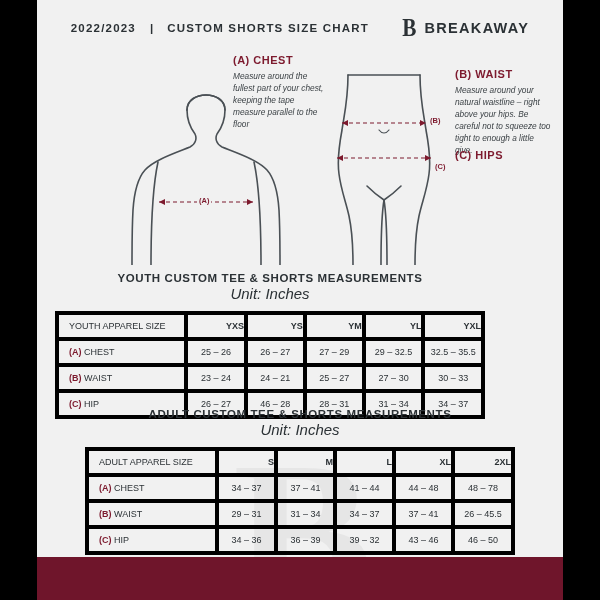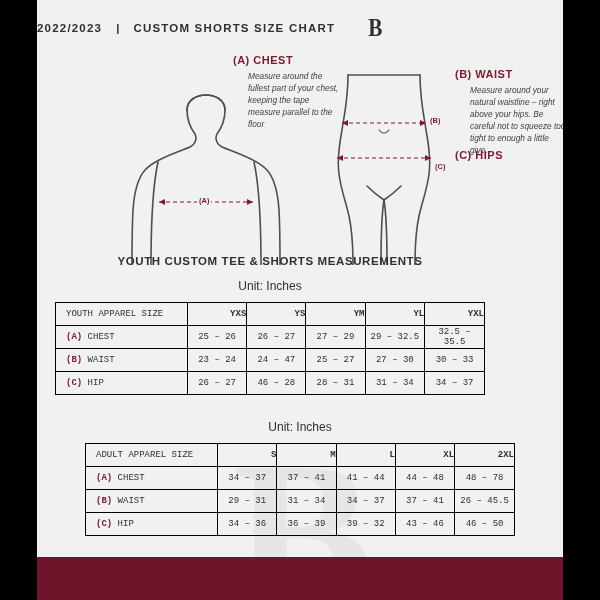--- a/index.html
+++ b/index.html
@@ -36,21 +36,21 @@
     line-height: 1;
     user-select: none;
   }
   .header {
     position: absolute;
     left: 0; top: 0;
     width: 100%;
     height: 55px;
     display: flex;
     align-items: center;
-    justify-content: flex-start;
+    justify-content: center;
     gap: 10px;
   }
   .header .title {
     font-size: 11.5px;
     font-weight: bold;
     letter-spacing: 1.2px;
     color: #2b3135;
   }
   .header .sep {
     font-size: 11.5px;
@@ -93,76 +93,75 @@
     letter-spacing: .5px;
     color: #7d1a2e;
   }
   .lbl-body {
     position: absolute;
     font-size: 8.3px;
     font-style: italic;
     color: #3c4246;
     line-height: 1.45;
     width: 96px;
-    margin-left: 15px;
   }
   .tag {
     position: absolute;
     font-size: 7.5px;
     font-weight: bold;
     color: #7d1a2e;
     background: #f1f1f1;
     padding: 0 2px;
   }
   
   .section-title {
     text-align: center;
     font-size: 11.5px;
     font-weight: bold;
     letter-spacing: .6px;
     color: #2b3135;
   }
   .section-sub {
     text-align: center;
-    font-size: 12px;
-    color: #2b3135;
-    margin-top: 12px;
+    font-size: 15px;
+    font-style: italic;
+    color: #2b3135;
+    margin-top: 1px;
   }
   table.sizes {
     border-collapse: collapse;
     width: 430px;
     margin: 9px auto 0 auto;
     background: transparent;
   }
   table.sizes th, table.sizes td {
-    border: 1px solid #000000;
+    border: 4px solid #000000;
     height: 22px;
     font-size: 9px;
     color: #2b3135;
     text-align: center;
     padding: 0;
-    font-family: Liberation Mono, monospace;
   }
   table.sizes th.rowhead, table.sizes td.rowhead {
     text-align: left;
     padding-left: 10px;
     width: 126px;
     font-weight: normal;
   }
   table.sizes th {
     font-weight: bold;
     font-size: 9px;
     text-align: right;
   }
   table.sizes th.colhead { width: 61px; }
   td.rowhead .code {
     color: #7d1a2e;
     font-weight: bold;
   }
-  .t1 { position: absolute; left: 0; top: 255px; width: 466px; }
+  .t1 { position: absolute; left: 0; top: 272px; width: 466px; }
   .t2 { position: absolute; left: 0; top: 408px; width: 526px; }
   .footer-bar {
     position: absolute;
     left: 37px;
     bottom: 0;
     width: 526px;
     height: 43px;
     background: #6f152b;
   }
 </style>
@@ -172,20 +171,21 @@
 <div class="page">
 
   <div class="watermark">B</div>
 
   <div class="header">
     <span class="title">2022/2023</span>
     <span class="sep">|</span>
     <span class="title">CUSTOM SHORTS SIZE CHART</span>
     <span class="brandwrap">
       <span class="brandmark">B</span>
+      <span class="brandname">BREAKAWAY</span>
     </span>
   </div>
 
   <div class="diagram">
 
     <svg width="526" height="215" viewBox="0 0 526 215" style="position:absolute;left:0;top:0;">
       <g fill="none" stroke="#4a5055" stroke-width="1.6" stroke-linecap="round" stroke-linejoin="round">
 
         <path d="M150 60 C150 40 188 40 188 60 C188 72 183 80 180 84 C178 88 179 94 185 97
                  C200 103 221 110 230 120 C238 129 241 145 242 160
@@ -264,38 +264,39 @@
           <td class="rowhead"><span class="code">(A)</span> <span>CHEST</span></td>
           <td>25 – 26</td>
           <td>26 – 27</td>
           <td>27 – 29</td>
           <td>29 – 32.5</td>
           <td>32.5 – 35.5</td>
         </tr>
         <tr>
           <td class="rowhead"><span class="code">(B)</span> <span>WAIST</span></td>
           <td>23 – 24</td>
-          <td>24 – 47</td>
+          <td>24 – 21</td>
           <td>25 – 27</td>
           <td>27 – 30</td>
           <td>30 – 33</td>
         </tr>
         <tr>
           <td class="rowhead"><span class="code">(C)</span> <span>HIP</span></td>
           <td>26 – 27</td>
           <td>46 – 28</td>
           <td>28 – 31</td>
           <td>31 – 34</td>
           <td>34 – 37</td>
         </tr>
       </tbody>
     </table>
   </div>
 
   <div class="t2">
+    <div class="section-title">ADULT CUSTOM TEE &amp; SHORTS MEASUREMENTS</div>
     <div class="section-sub">Unit: Inches</div>
     <table class="sizes">
       <thead>
         <tr>
           <th class="rowhead">ADULT APPAREL SIZE</th>
           <th class="colhead">S</th>
           <th class="colhead">M</th>
           <th class="colhead">L</th>
           <th class="colhead">XL</th>
           <th class="colhead">2XL</th>

